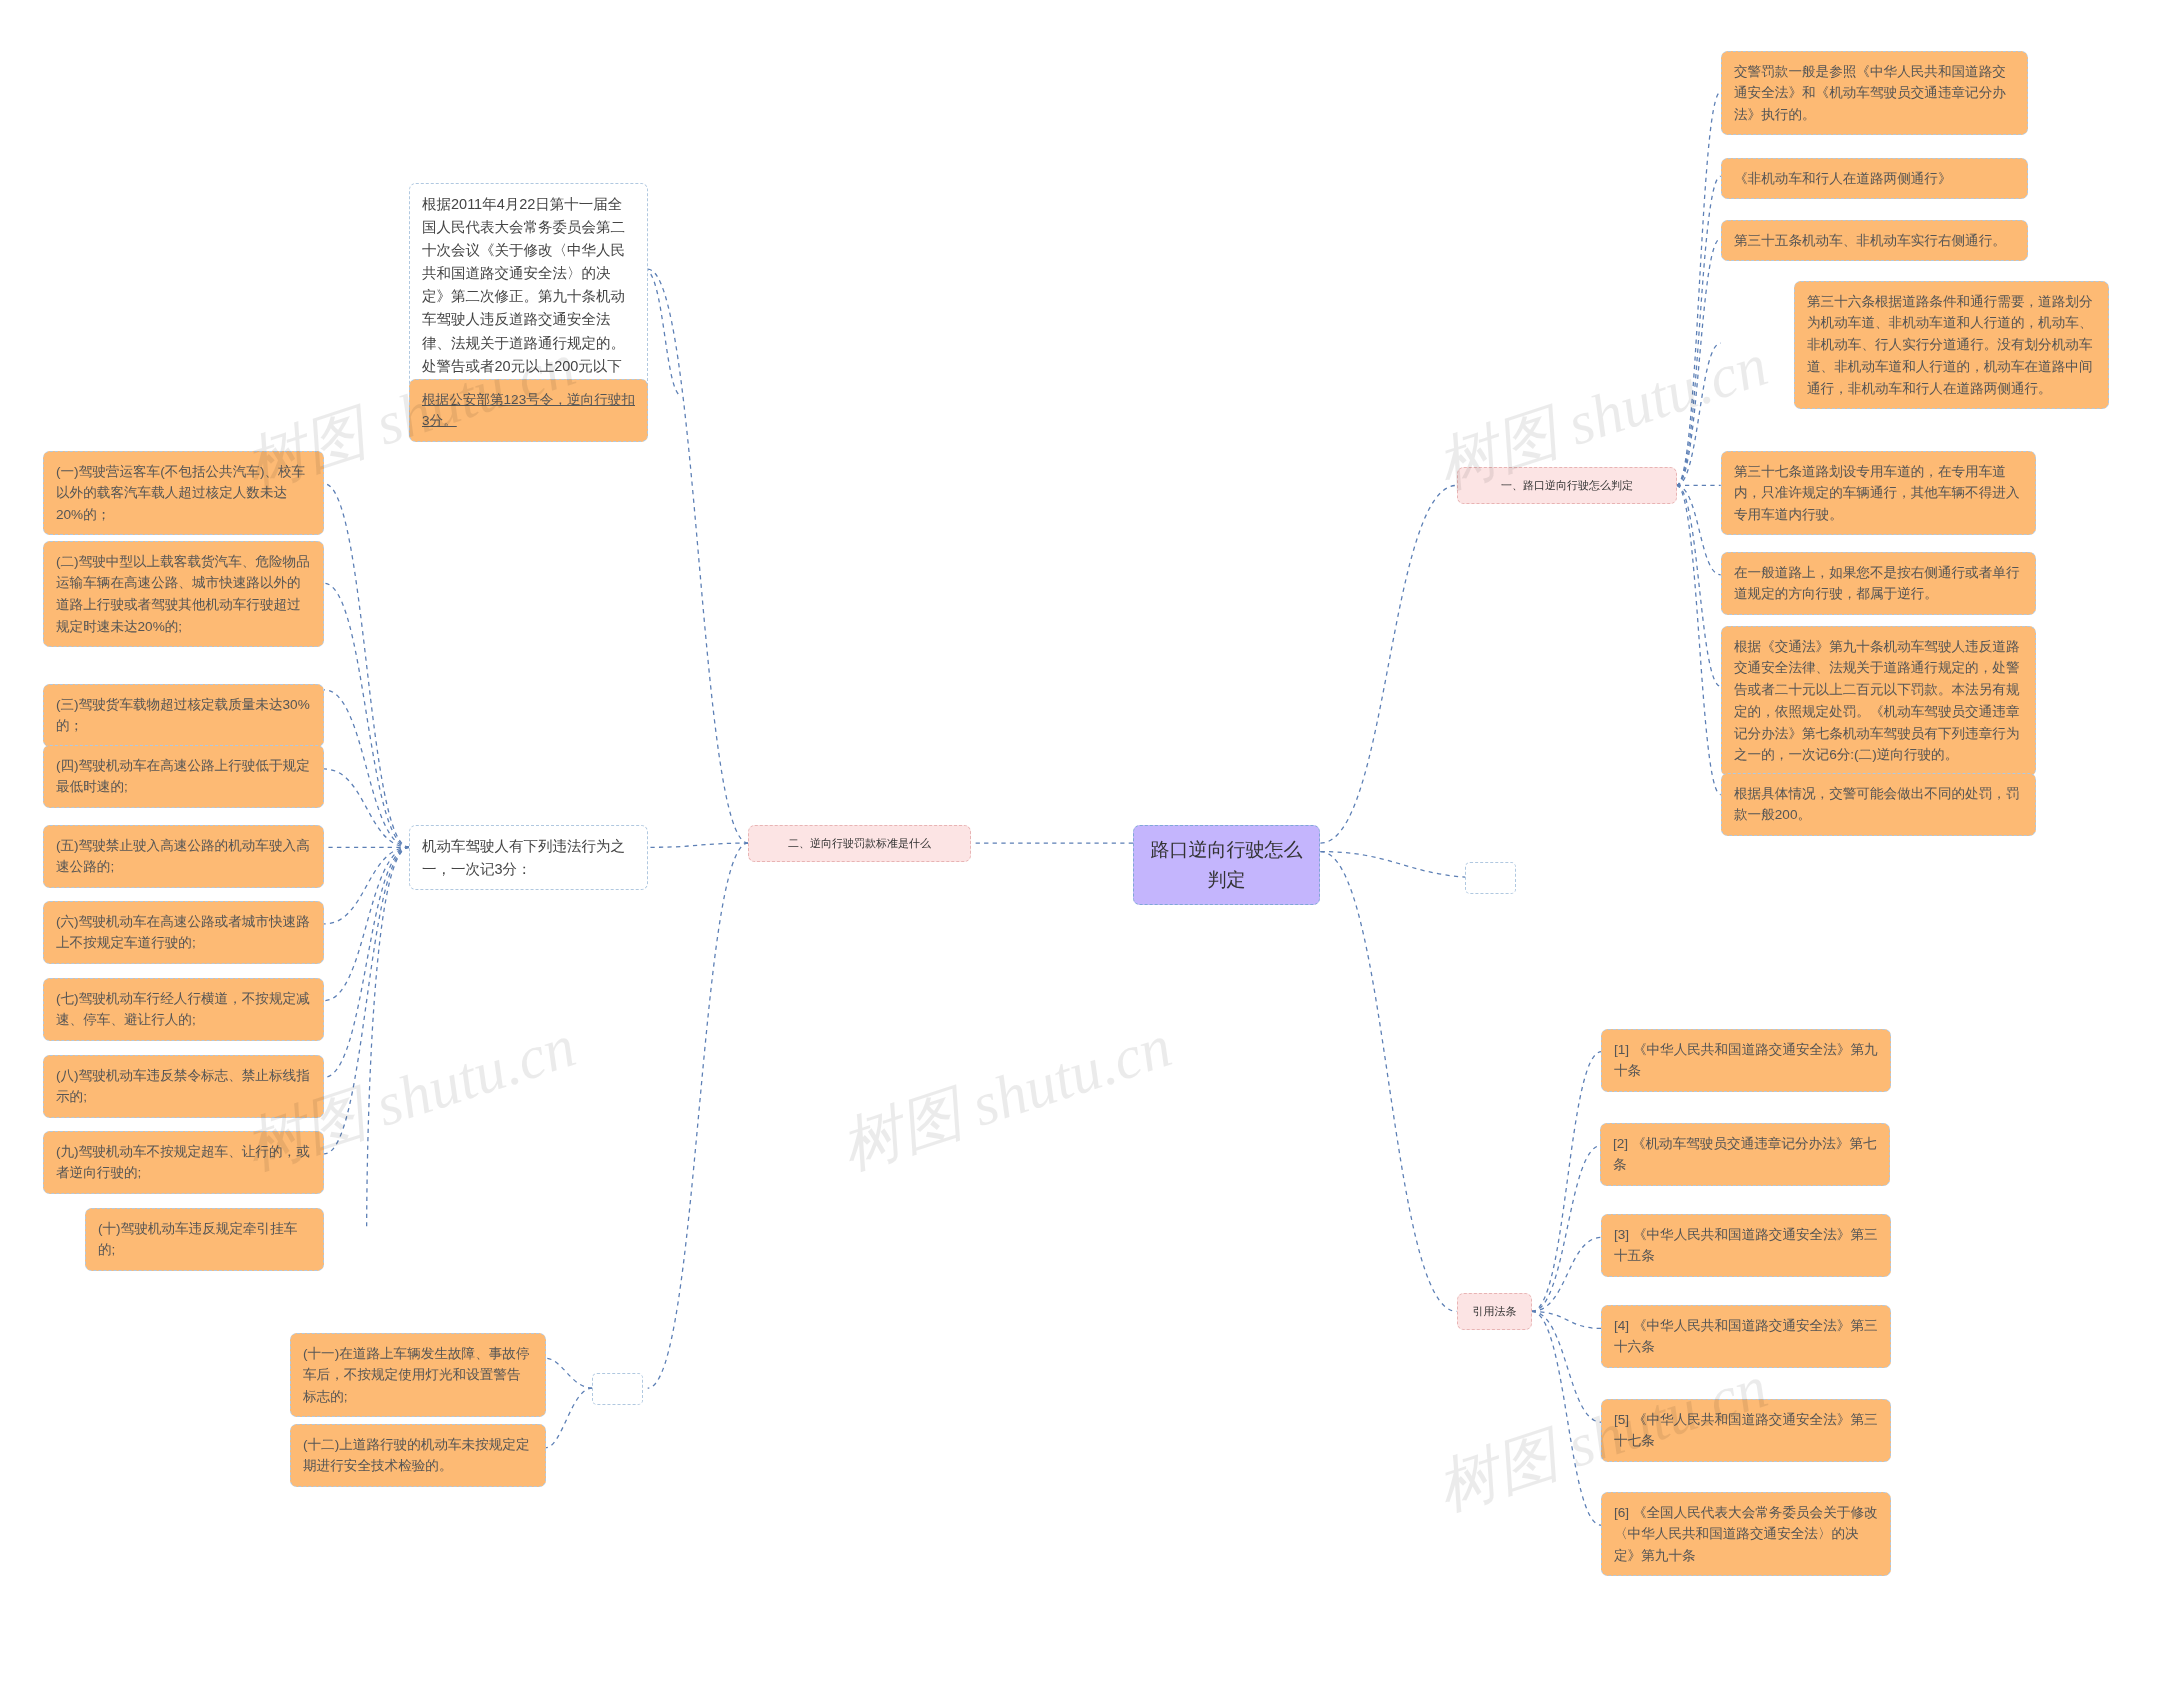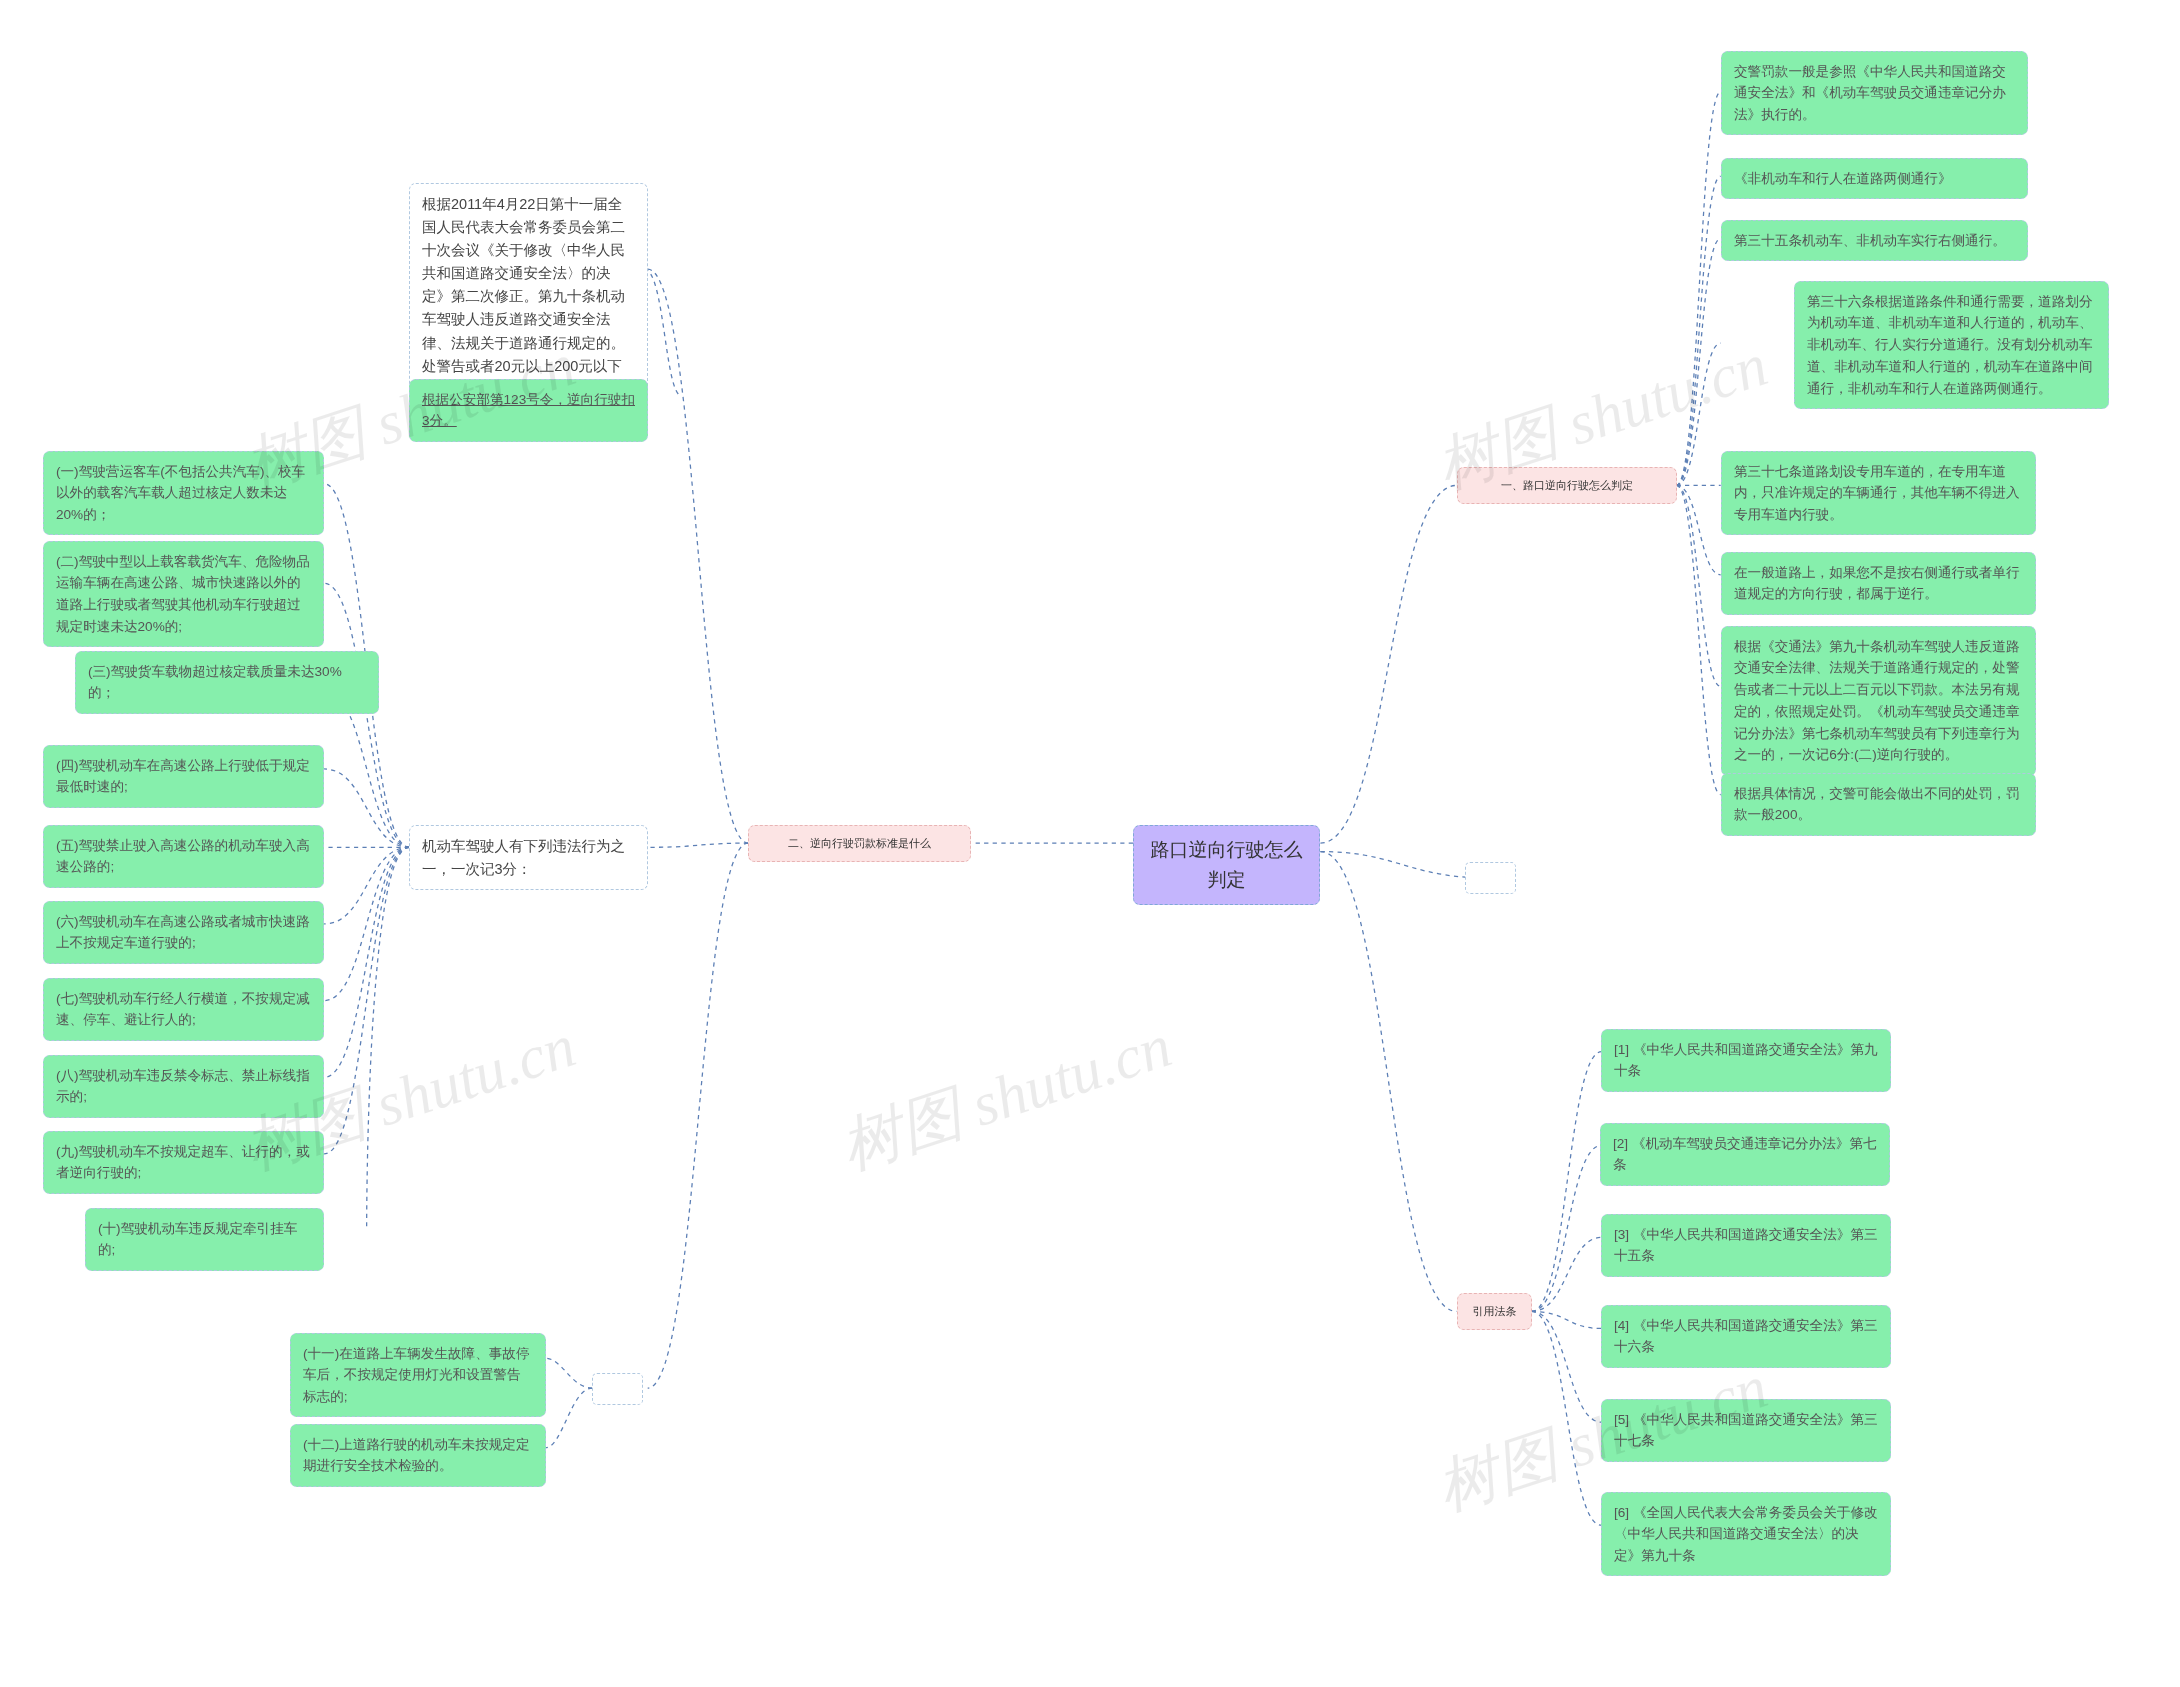--- a/index.html
+++ b/index.html
@@ -30,21 +30,21 @@
     font-weight: 500;
     text-align: center;
   }
   .branch {
     background: #fce4e4;
     border: 1.7px dashed #e8b4b4;
     font-size: 11px;
     text-align: center;
   }
   .leaf {
-    background: #86efac;
+    background: #fdba74;
     border: 1.7px dashed #b0c8e0;
     font-size: 13.6px;
     color: #555;
   }
   .subparent {
     background: #ffffff;
     border: 1.7px dashed #b0c8e0;
     font-size: 14.5px;
     color: #444;
   }
@@ -160,21 +160,21 @@
 <div class="node leaf" style="left:409px; top:379px; width:239px;text-decoration:underline;">
   <span>根据公安部第123号令，逆向行驶扣3分。</span>
 </div>
 
 <div class="node subparent" style="left:409px; top:825px; width:239px;">
   <span>机动车驾驶人有下列违法行为之一，一次记3分：</span>
 </div>
 
 <div class="node leaf" style="left:43px; top:451px; width:281px;"><span>(一)驾驶营运客车(不包括公共汽车)、校车以外的载客汽车载人超过核定人数未达20%的；</span></div>
 <div class="node leaf" style="left:43px; top:541px; width:281px;"><span>(二)驾驶中型以上载客载货汽车、危险物品运输车辆在高速公路、城市快速路以外的道路上行驶或者驾驶其他机动车行驶超过规定时速未达20%的;</span></div>
-<div class="node leaf" style="left:43px; top:651px; width:304px;margin-left:32px;"><span>(三)驾驶货车载物超过核定载质量未达30%的；</span></div>
+<div class="node leaf" style="left:43px; top:684px; width:281px;"><span>(三)驾驶货车载物超过核定载质量未达30%的；</span></div>
 <div class="node leaf" style="left:43px; top:745px; width:281px;"><span>(四)驾驶机动车在高速公路上行驶低于规定最低时速的;</span></div>
 <div class="node leaf" style="left:43px; top:825px; width:281px;"><span>(五)驾驶禁止驶入高速公路的机动车驶入高速公路的;</span></div>
 <div class="node leaf" style="left:43px; top:901px; width:281px;"><span>(六)驾驶机动车在高速公路或者城市快速路上不按规定车道行驶的;</span></div>
 <div class="node leaf" style="left:43px; top:978px; width:281px;"><span>(七)驾驶机动车行经人行横道，不按规定减速、停车、避让行人的;</span></div>
 <div class="node leaf" style="left:43px; top:1055px; width:281px;"><span>(八)驾驶机动车违反禁令标志、禁止标线指示的;</span></div>
 <div class="node leaf" style="left:43px; top:1131px; width:281px;"><span>(九)驾驶机动车不按规定超车、让行的，或者逆向行驶的;</span></div>
 <div class="node leaf" style="left:85px; top:1208px; width:239px;"><span>(十)驾驶机动车违反规定牵引挂车的;</span></div>
 
 <div class="empty-leaf" style="left:592px; top:1373px;"></div>
 <div class="node leaf" style="left:290px; top:1333px; width:256px;"><span>(十一)在道路上车辆发生故障、事故停车后，不按规定使用灯光和设置警告标志的;</span></div>

